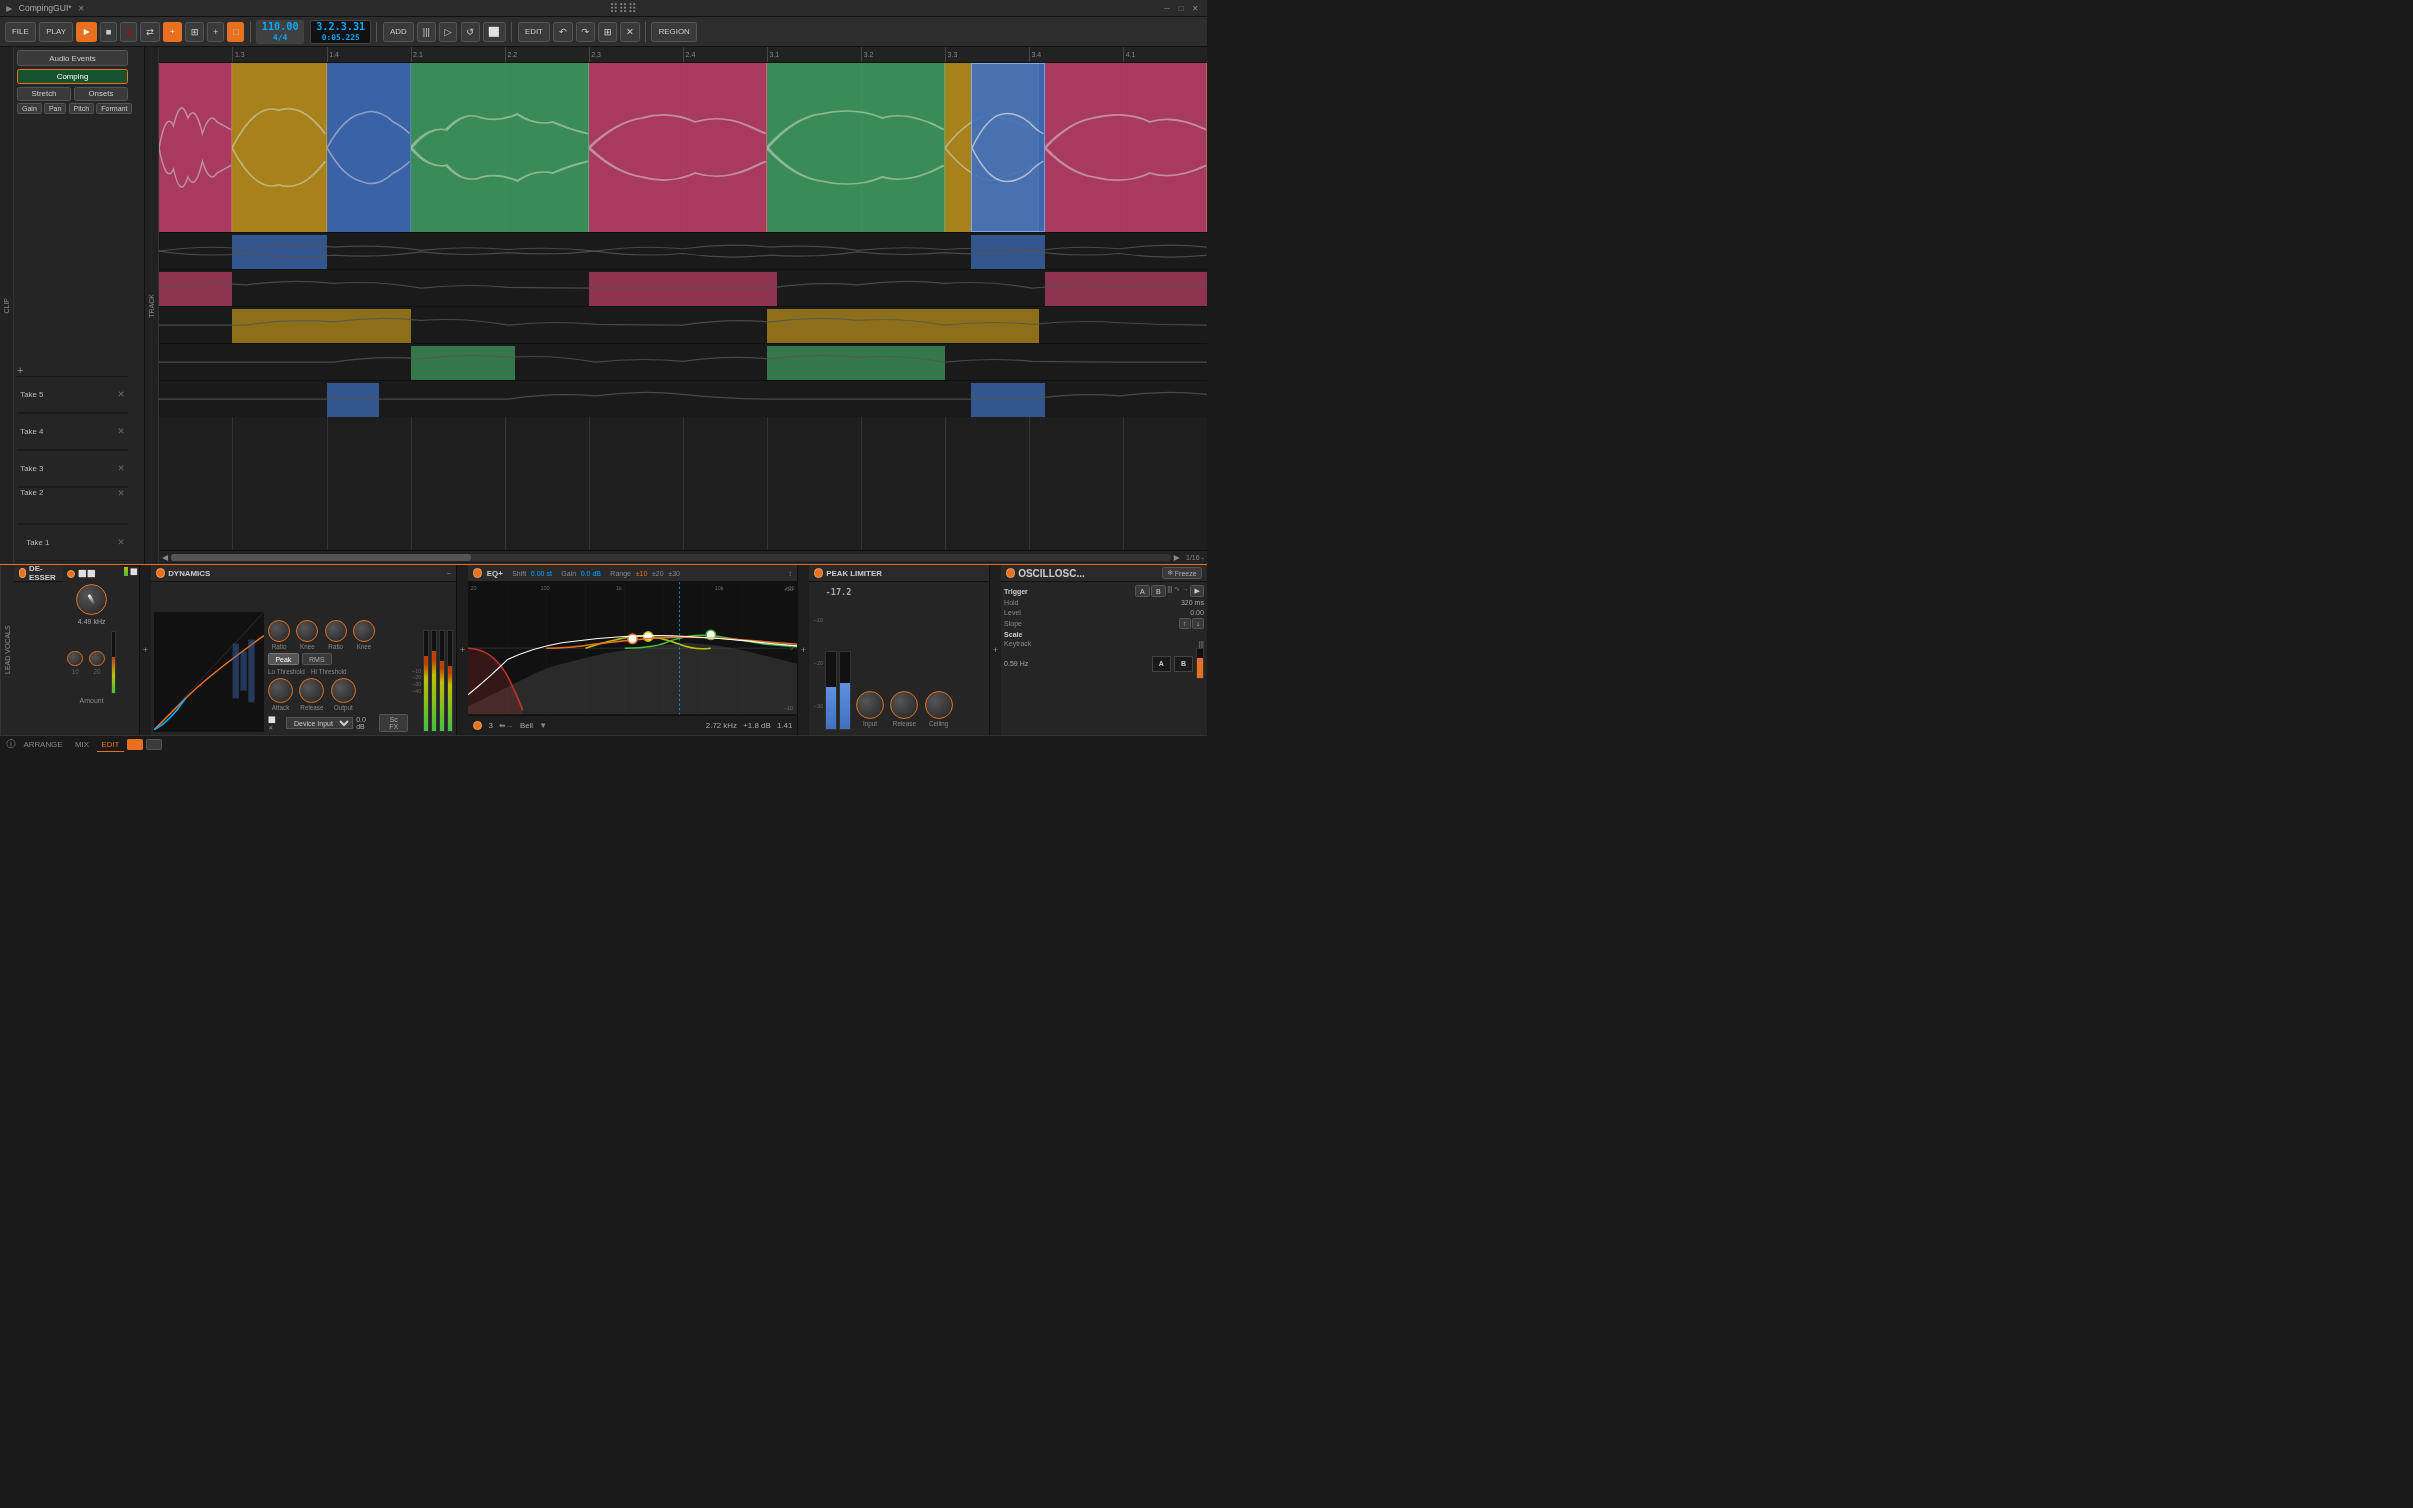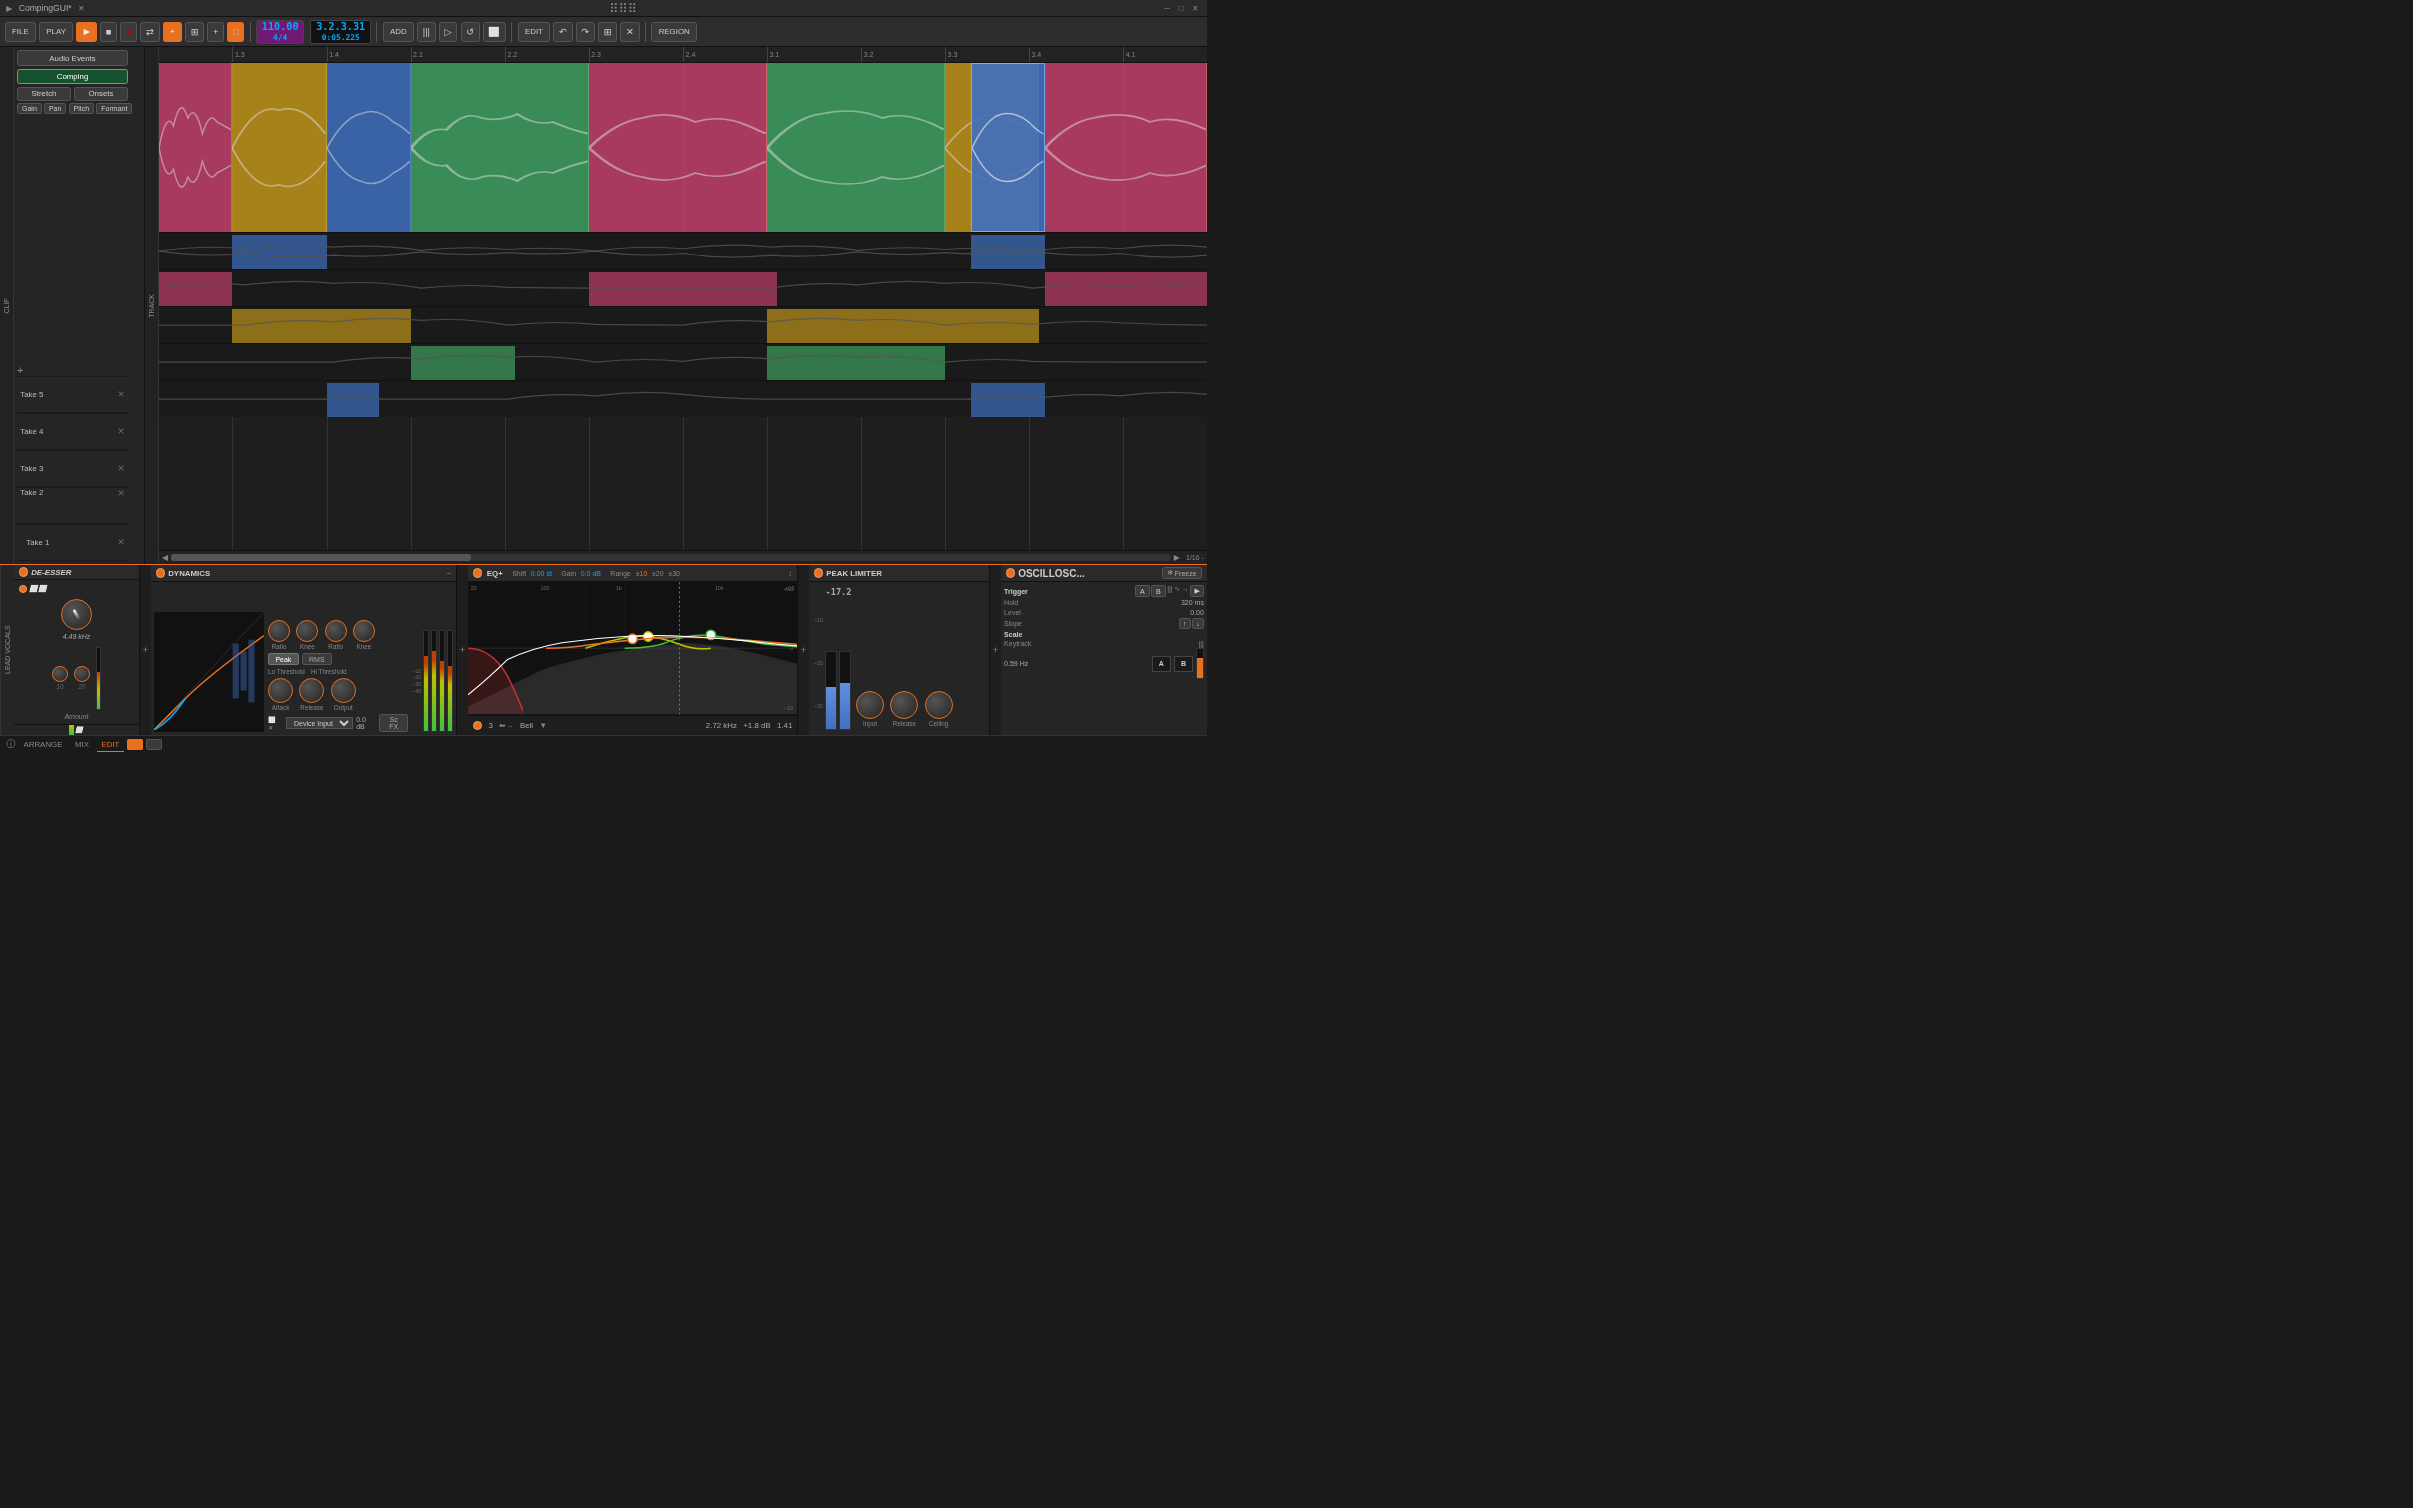--- a/index.html
+++ b/index.html
@@ -10,21 +10,21 @@
     #titlebar-left { display: flex; align-items: center; gap: 6.3px; }
     #titlebar-controls { display: flex; gap: 3.1px; }
     #titlebar-controls span { width: 11px; height: 11px; display: flex; align-items: center; justify-content: center; font-size: 7.9px; color: #888; cursor: pointer; }
 
     
     #toolbar { background: #2d2d2d; height: 30px; display: flex; align-items: center; padding: 0 4.7px; gap: 3.1px; border-bottom: 0.8px solid #111; }
     .tb-btn { background: #3a3a3a; border: 0.8px solid #555; border-radius: 2.4px; padding: 2.4px 6.3px; color: #ccc; font-size: 7.9px; cursor: pointer; height: 20.4px; display: flex; align-items: center; gap: 2.4px; }
     .tb-btn.active { background: #e87020; color: #fff; border-color: #e87020; }
     .tb-btn-icon { background: #3a3a3a; border: 0.8px solid #555; border-radius: 2.4px; padding: 2.4px 4.7px; cursor: pointer; height: 20.4px; display: flex; align-items: center; justify-content: center; color: #ccc; font-size: 9.4px; }
     .tb-sep { width: 0.8px; height: 20.4px; background: #555; margin: 0 2.4px; }
-    .tempo-display { background: #701a75; border: 0.8px solid #444; border-radius: 2.4px; padding: 1.6px 4.7px; color: #00aaff; font-size: 10.2px; font-weight: bold; font-family: monospace; height: 23.6px; display: flex; flex-direction: column; justify-content: center; align-items: center; line-height: 1.2; }
+    .tempo-display { background: #404040; border: 0.8px solid #444; border-radius: 2.4px; padding: 1.6px 4.7px; color: #00aaff; font-size: 10.2px; font-weight: bold; font-family: monospace; height: 23.6px; display: flex; flex-direction: column; justify-content: center; align-items: center; line-height: 1.2; }
     .pos-display { background: #111; border: 0.8px solid #444; border-radius: 2.4px; padding: 1.6px 4.7px; color: #00aaff; font-size: 10.2px; font-weight: bold; font-family: monospace; height: 23.6px; display: flex; flex-direction: column; justify-content: center; align-items: center; line-height: 1.2; }
 
     
     #main { display: flex; height: calc(754px - 17.3px - 30px - 171px - 19px); }
     
     
     #track-headers { width: 145px; background: #252525; border-right: 0.8px solid #111; flex-shrink: 0; display: flex; flex-direction: column; }
     
     
     #clip-panel { width: 131px; display: flex; flex-direction: column; }
@@ -328,21 +328,21 @@
       <div style="color:#888; cursor:pointer; font-size:7.9px; margin-left:3.1px;">▶</div>
       <div style="font-size:7px; color:#888; margin-left:6.3px;">1/16 -</div>
     </div>
   </div>
 </div>
 
 <div id="bottom-panel" style="height:171px; background:#1e1e1e; border-top:1.6px solid #e87020; display:flex; flex-direction:row;">
 
   <div style="writing-mode:vertical-rl; transform:rotate(180deg); font-size:7px; color:#888; background:#252525; border-right:0.8px solid #333; width:14px; display:flex; align-items:center; justify-content:center; flex-shrink:0;">LEAD VOCALS</div>
 
-  <div style="width:126px; background:#252525; border-right:0.8px solid #111; flex-shrink:0; display:flex; flex-direction:column; position:relative;font-style:italic;">
+  <div style="width:126px; background:#252525; border-right:0.8px solid #111; flex-shrink:0; display:flex; position:relative;">
     <div style="background:#2a2a2a; padding:2.4px 4.7px; display:flex; align-items:center; gap:3.1px; border-bottom:0.8px solid #111; height:17.3px;">
       <div style="width:9.4px; height:9.4px; border-radius:50%; background:#e87020; border:0.8px solid #f0a060; cursor:pointer;"></div>
       <span style="font-size:7.9px; color:#ccc; font-weight:bold;">DE-ESSER</span>
     </div>
 
     <div style="padding:4.7px; display:flex; flex-direction:column; align-items:center; gap:3.1px; flex:1;">
 
       <div style="display:flex; gap:3.1px; width:100%; justify-content:flex-start;">
         <div style="width:7.9px; height:7.9px; border-radius:50%; background:#e87020; border:0.8px solid #f0a060;"></div>
         <div style="font-size:7px; color:#888;">⬜⬜</div>

